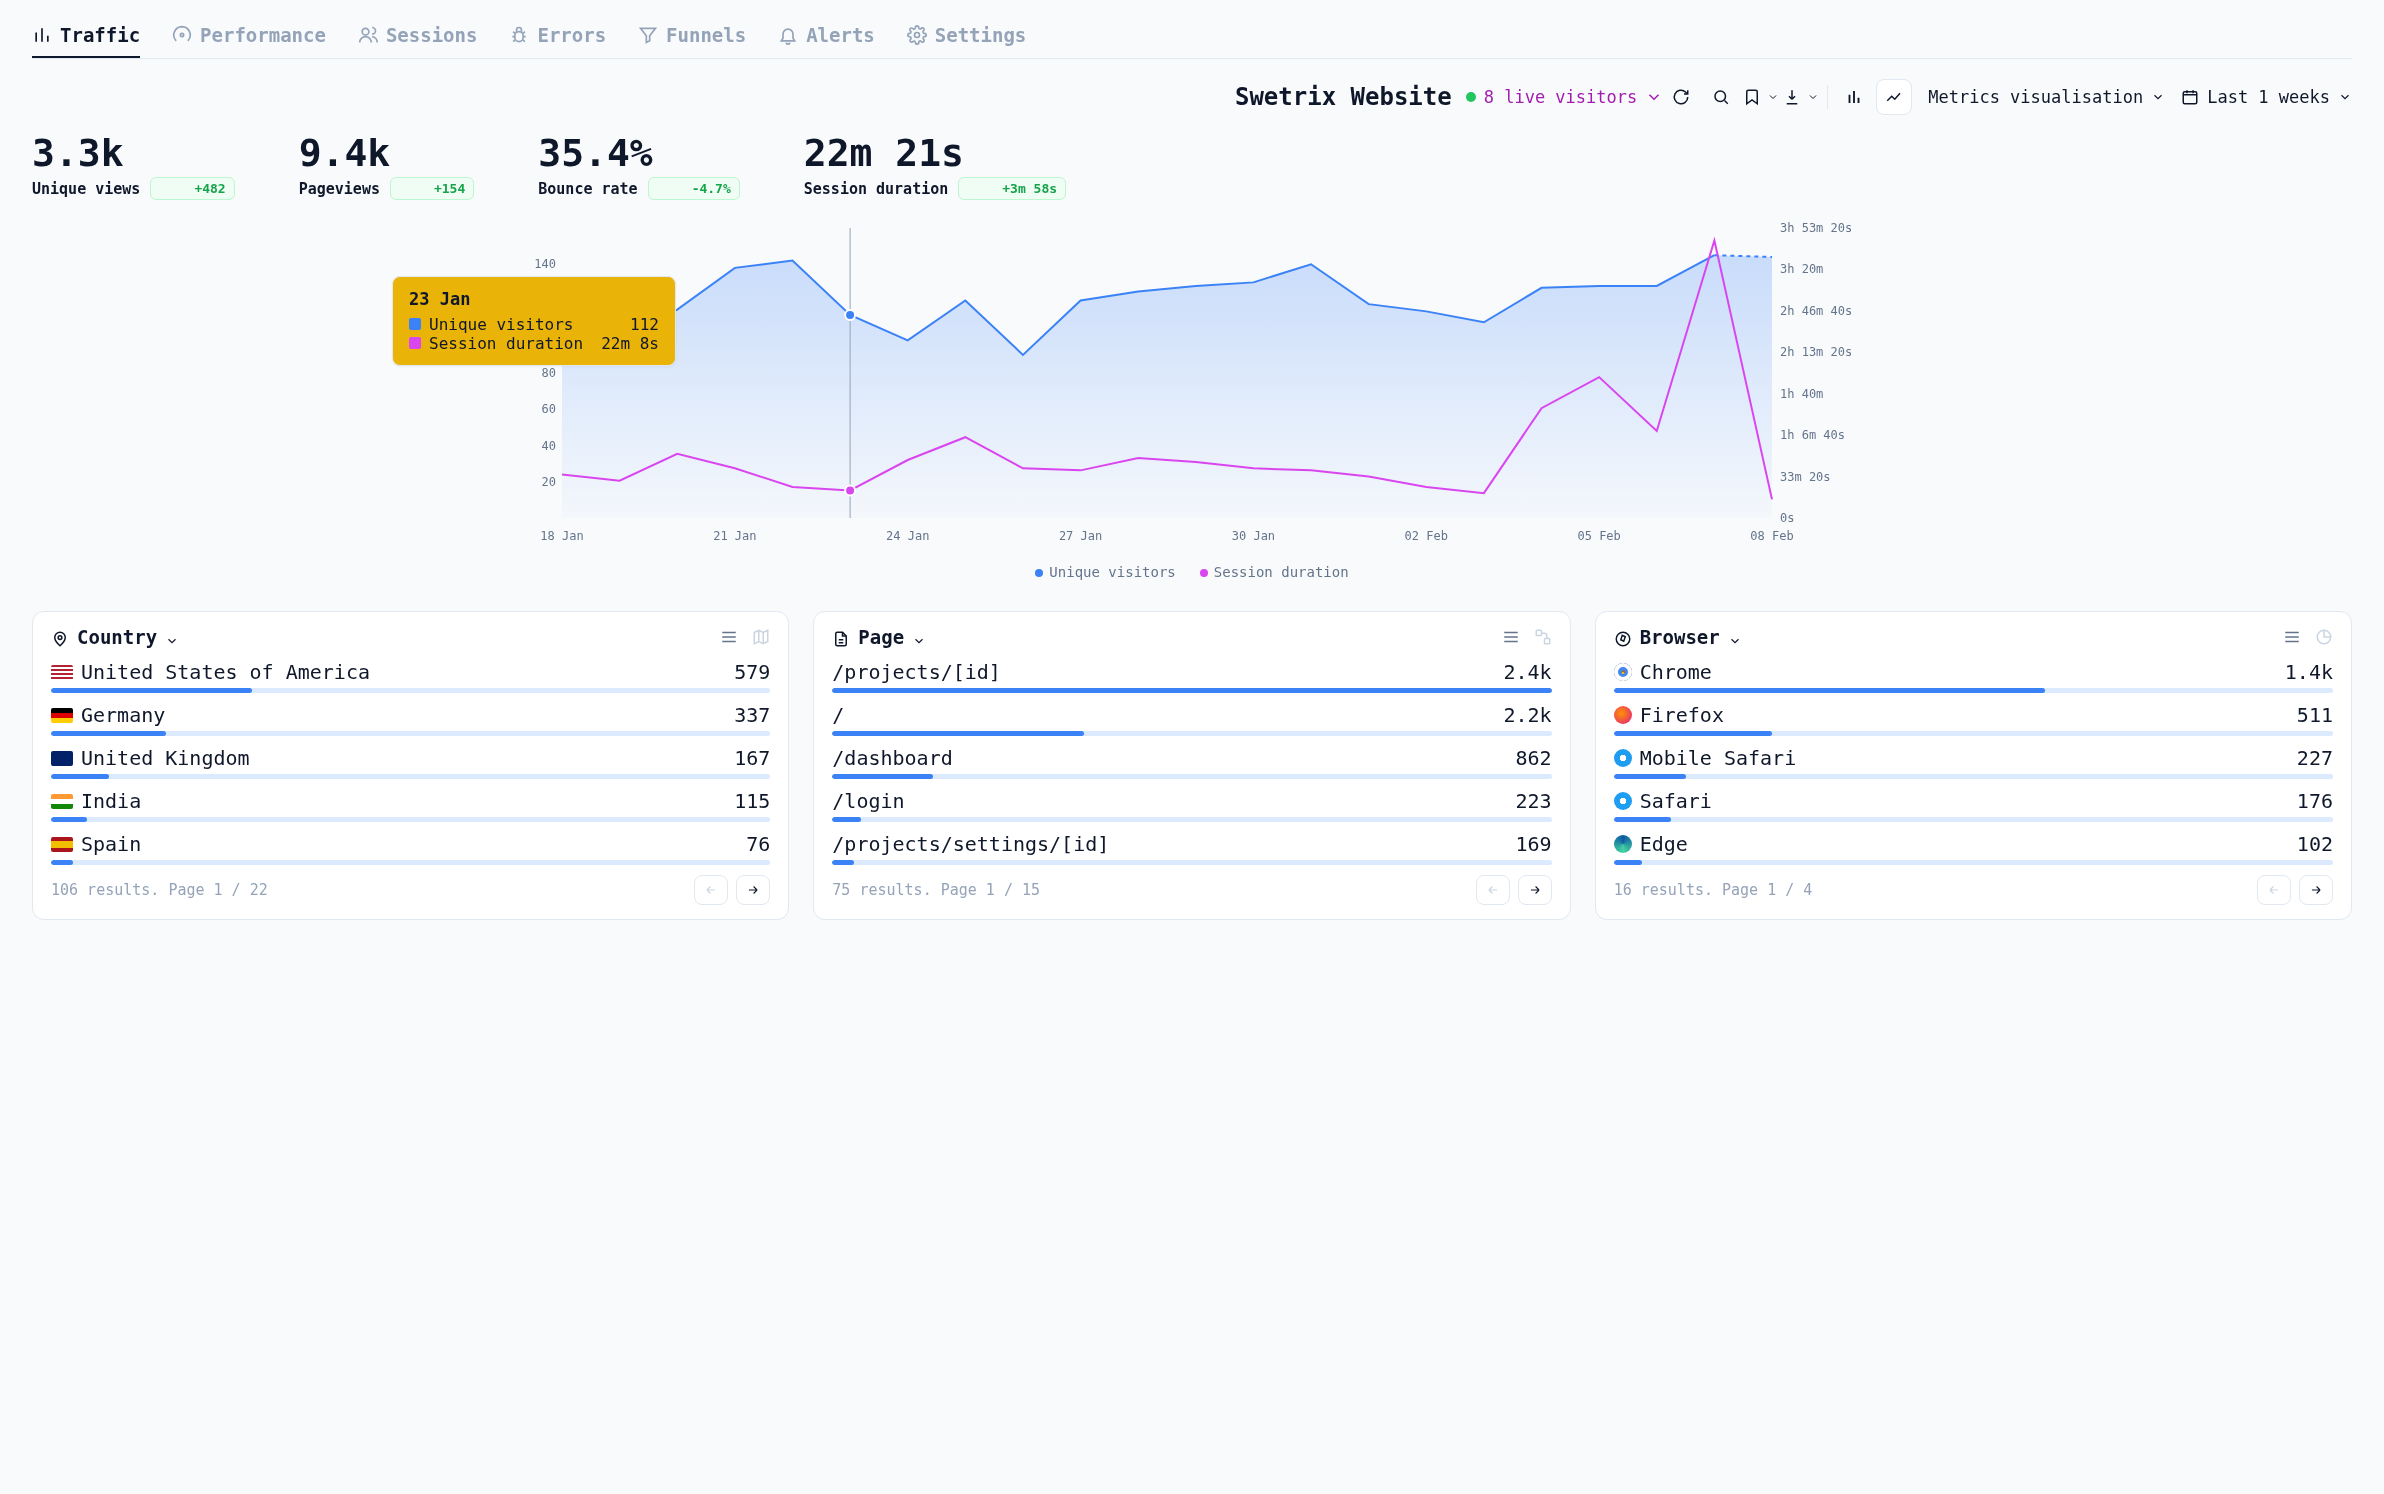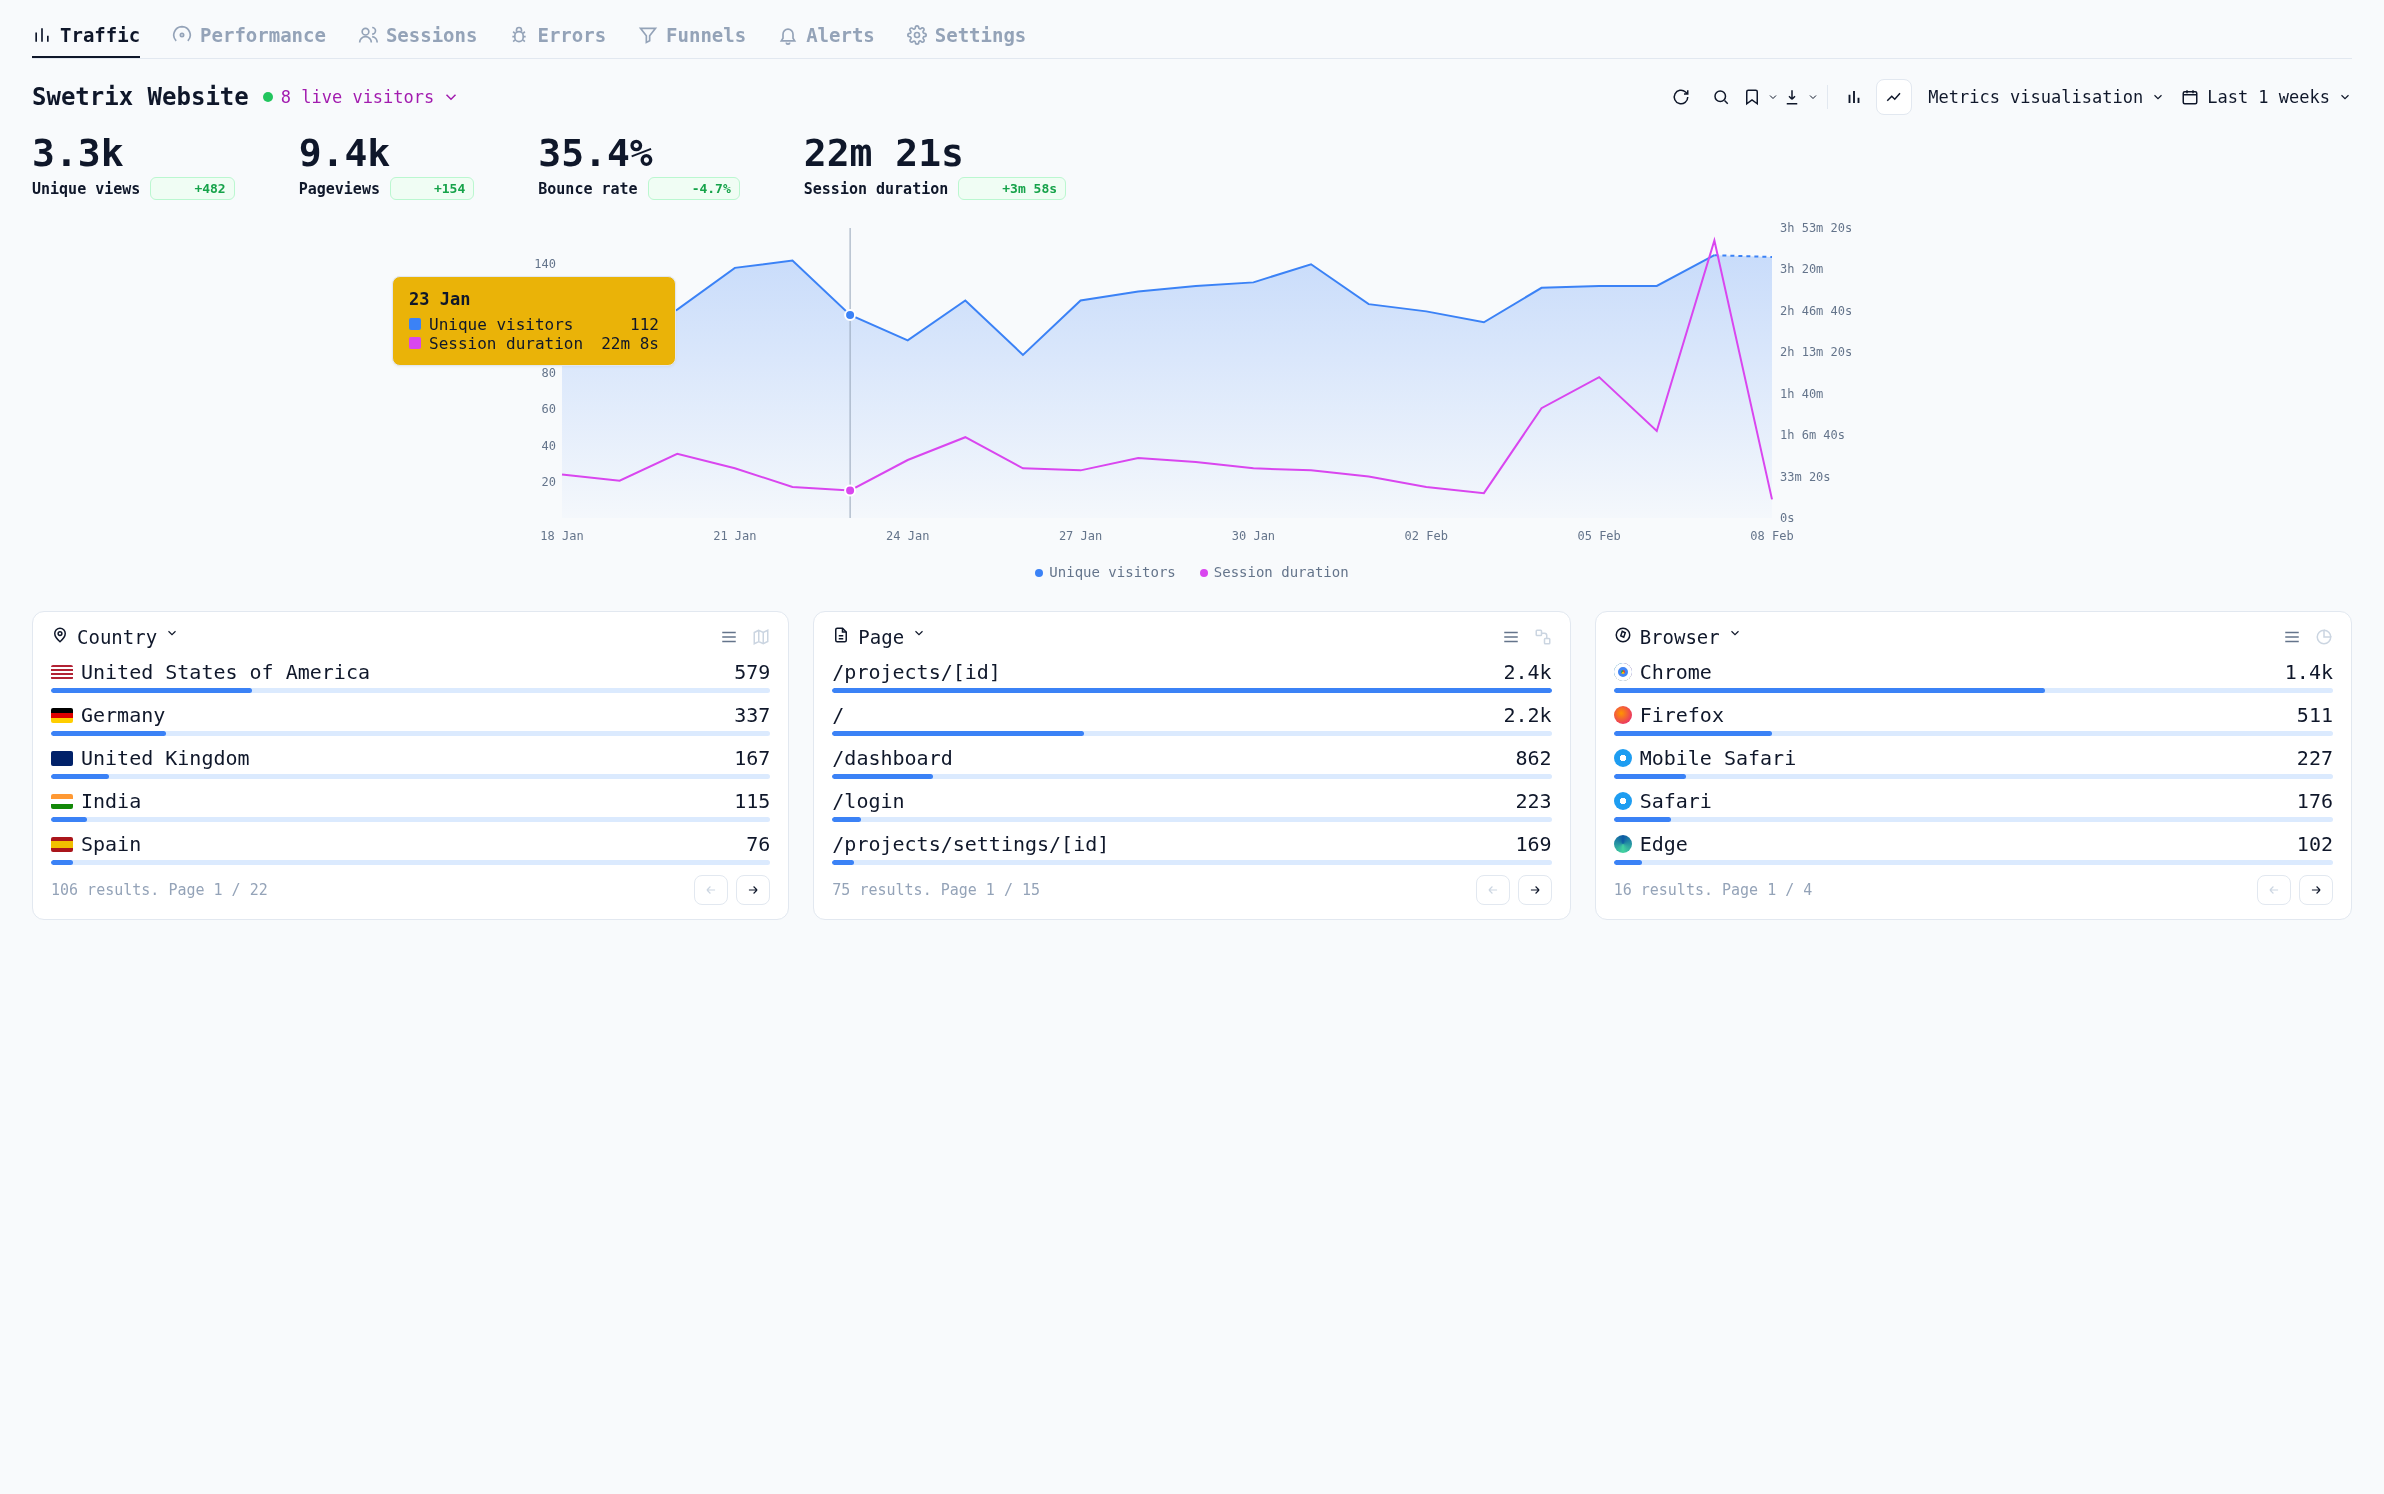--- a/index.html
+++ b/index.html
@@ -8,21 +8,21 @@
   font-size: 16px;
   background: #f8fafc;
   color: #0f172a;
   padding: 24px 32px;
 }
 .tabs { display: flex; gap: 32px; border-bottom: 1px solid #e2e8f0; margin-bottom: 20px; }
 .tab { display: flex; align-items: center; gap: 8px; padding: 0 0 10px 0; color: #94a3b8; font-weight: 700; font-size: 19px; cursor: pointer; border-bottom: 2px solid transparent; }
 .tab.active { color: #0f172a; border-bottom-color: #0f172a; }
 .tab .ic { width: 20px; height: 20px; }
 
-.headerrow { display: flex; align-items: center; justify-content: space-between; margin-bottom: 16px; }
+.headerrow { display: flex; align-items: center; justify-content: flex-end; margin-bottom: 16px; }
 .headerleft { display: flex; align-items: center; gap: 14px; }
 .site-title { font-size: 24px; font-weight: 800; }
 .live { display: flex; align-items: center; gap: 8px; color: #a21caf; font-size: 17px; }
 .dot { width: 10px; height: 10px; border-radius: 50%; background: #22c55e; }
 .headerright { display: flex; align-items: center; gap: 4px; }
 .iconbtn { width: 36px; height: 36px; display: flex; align-items: center; justify-content: center; border: 1px solid transparent; border-radius: 8px; cursor: pointer; color: #0f172a; }
 .iconbtn.outlined { border-color: #e2e8f0; background: #fff; }
 .iconpair { display: flex; align-items: center; gap: 6px; }
 .vsep { width: 1px; height: 24px; background: #e2e8f0; margin: 0 4px; }
 .textbtn { display: flex; align-items: center; gap: 8px; color: #0f172a; font-size: 17px; cursor: pointer; }
@@ -48,21 +48,21 @@
 .tooltip { position: absolute; top: 58px; left: 360px; background: #eab308; border: 1px solid #e2e8f0; border-radius: 8px; padding: 12px 16px; font-size: 16px; box-shadow: 0 1px 3px rgba(0,0,0,0.05); }
 .tooltip .tt-title { font-weight: 800; margin-bottom: 6px; font-size: 17px; }
 .tooltip .tt-row { display: flex; justify-content: space-between; gap: 18px; align-items: center; }
 .tooltip .sw { width: 12px; height: 12px; border-radius: 2px; display: inline-block; margin-right: 8px; }
 .legend { display: flex; justify-content: center; gap: 24px; margin-top: 6px; font-size: 14px; color: #64748b; }
 .legend .ld { width: 8px; height: 8px; border-radius: 50%; display: inline-block; margin-right: 6px; }
 
 .panels { display: grid; grid-template-columns: 1fr 1fr 1fr; gap: 24px; }
 .panel { background: #fff; border: 1px solid #e2e8f0; border-radius: 12px; padding: 14px 18px; }
 .panel-head { display: flex; align-items: center; justify-content: space-between; margin-bottom: 12px; }
-.panel-title { display: flex; align-items: flex-start; gap: 8px; font-weight: 400; font-size: 19px; }
+.panel-title { display: flex; align-items: flex-end; gap: 8px; font-weight: 700; font-size: 19px; }
 .panel-actions { display: flex; align-items: center; gap: 14px; color: #64748b; }
 .row { margin-bottom: 10px; }
 .row-top { display: flex; justify-content: space-between; align-items: center; font-size: 20px; }
 .row-label { display: flex; align-items: center; gap: 8px; }
 .bar { height: 5px; background: #dbeafe; border-radius: 3px; margin-top: 4px; position: relative; overflow: hidden; }
 .bar-fill { position: absolute; left: 0; top: 0; bottom: 0; background: #3b82f6; border-radius: 3px; }
 .panel-foot { display: flex; justify-content: space-between; align-items: center; margin-top: 10px; color: #94a3b8; font-size: 15px; }
 .pagebtns { display: flex; gap: 8px; }
 .pagebtn { width: 34px; height: 30px; border: 1px solid #e2e8f0; border-radius: 8px; display: flex; align-items: center; justify-content: center; cursor: pointer; color: #0f172a; }
 .pagebtn.disabled { color: #cbd5e1; }

